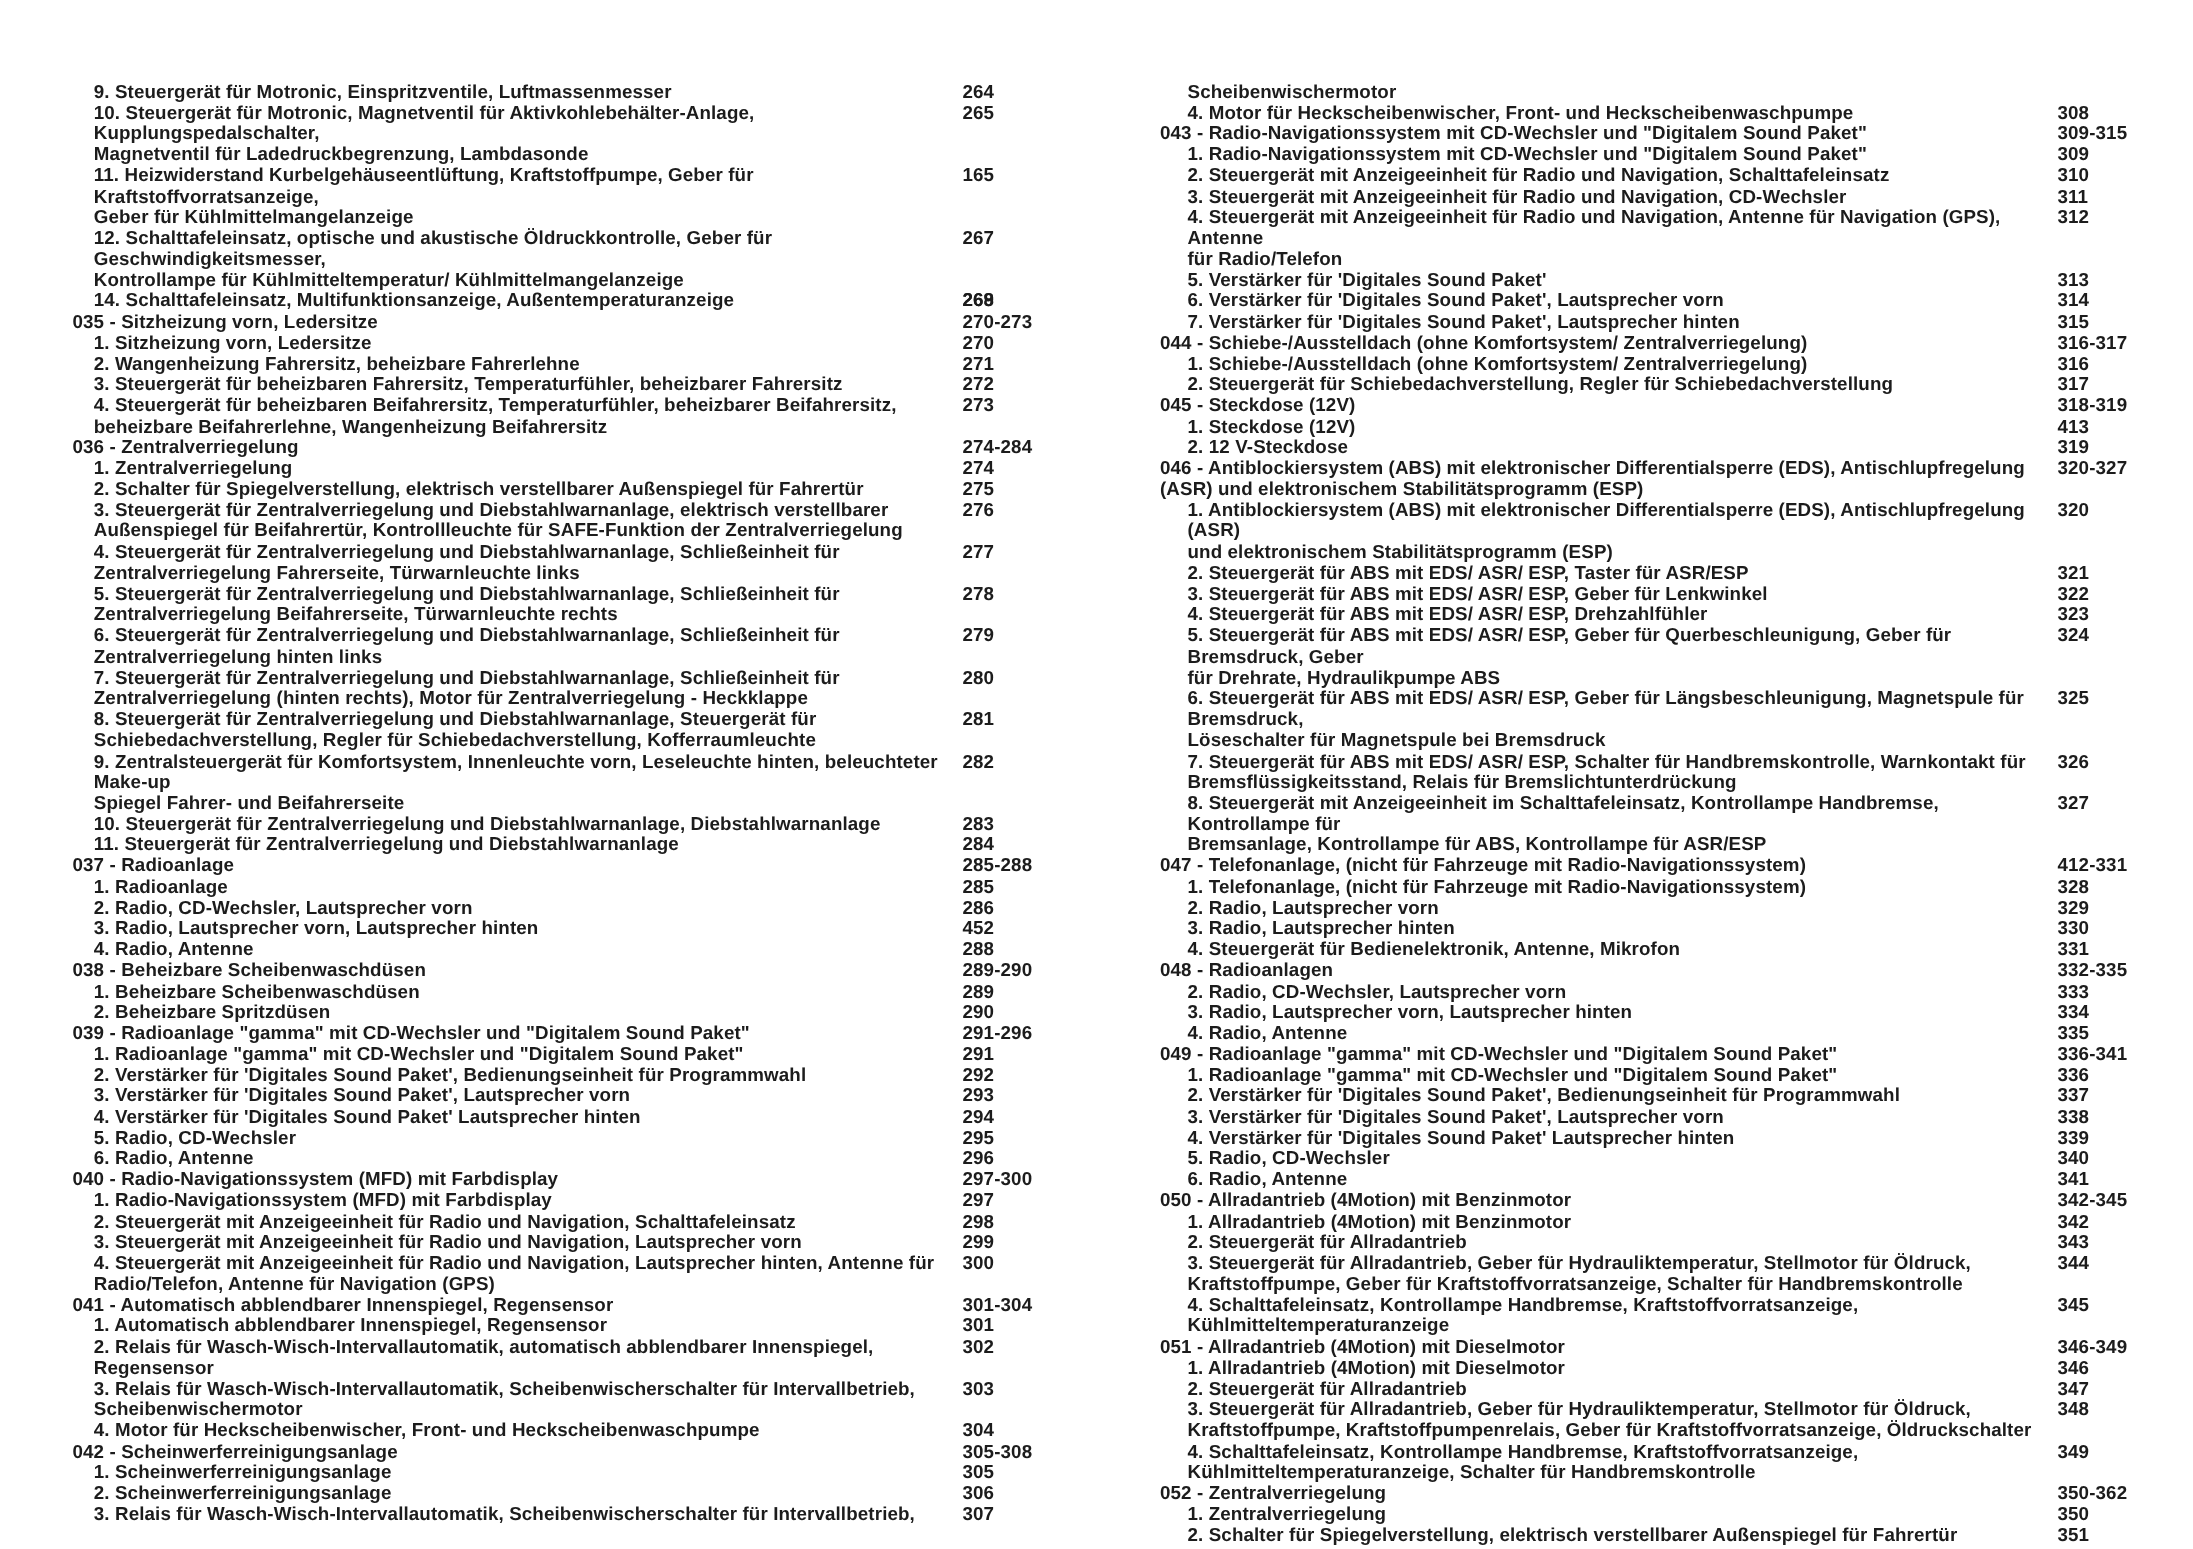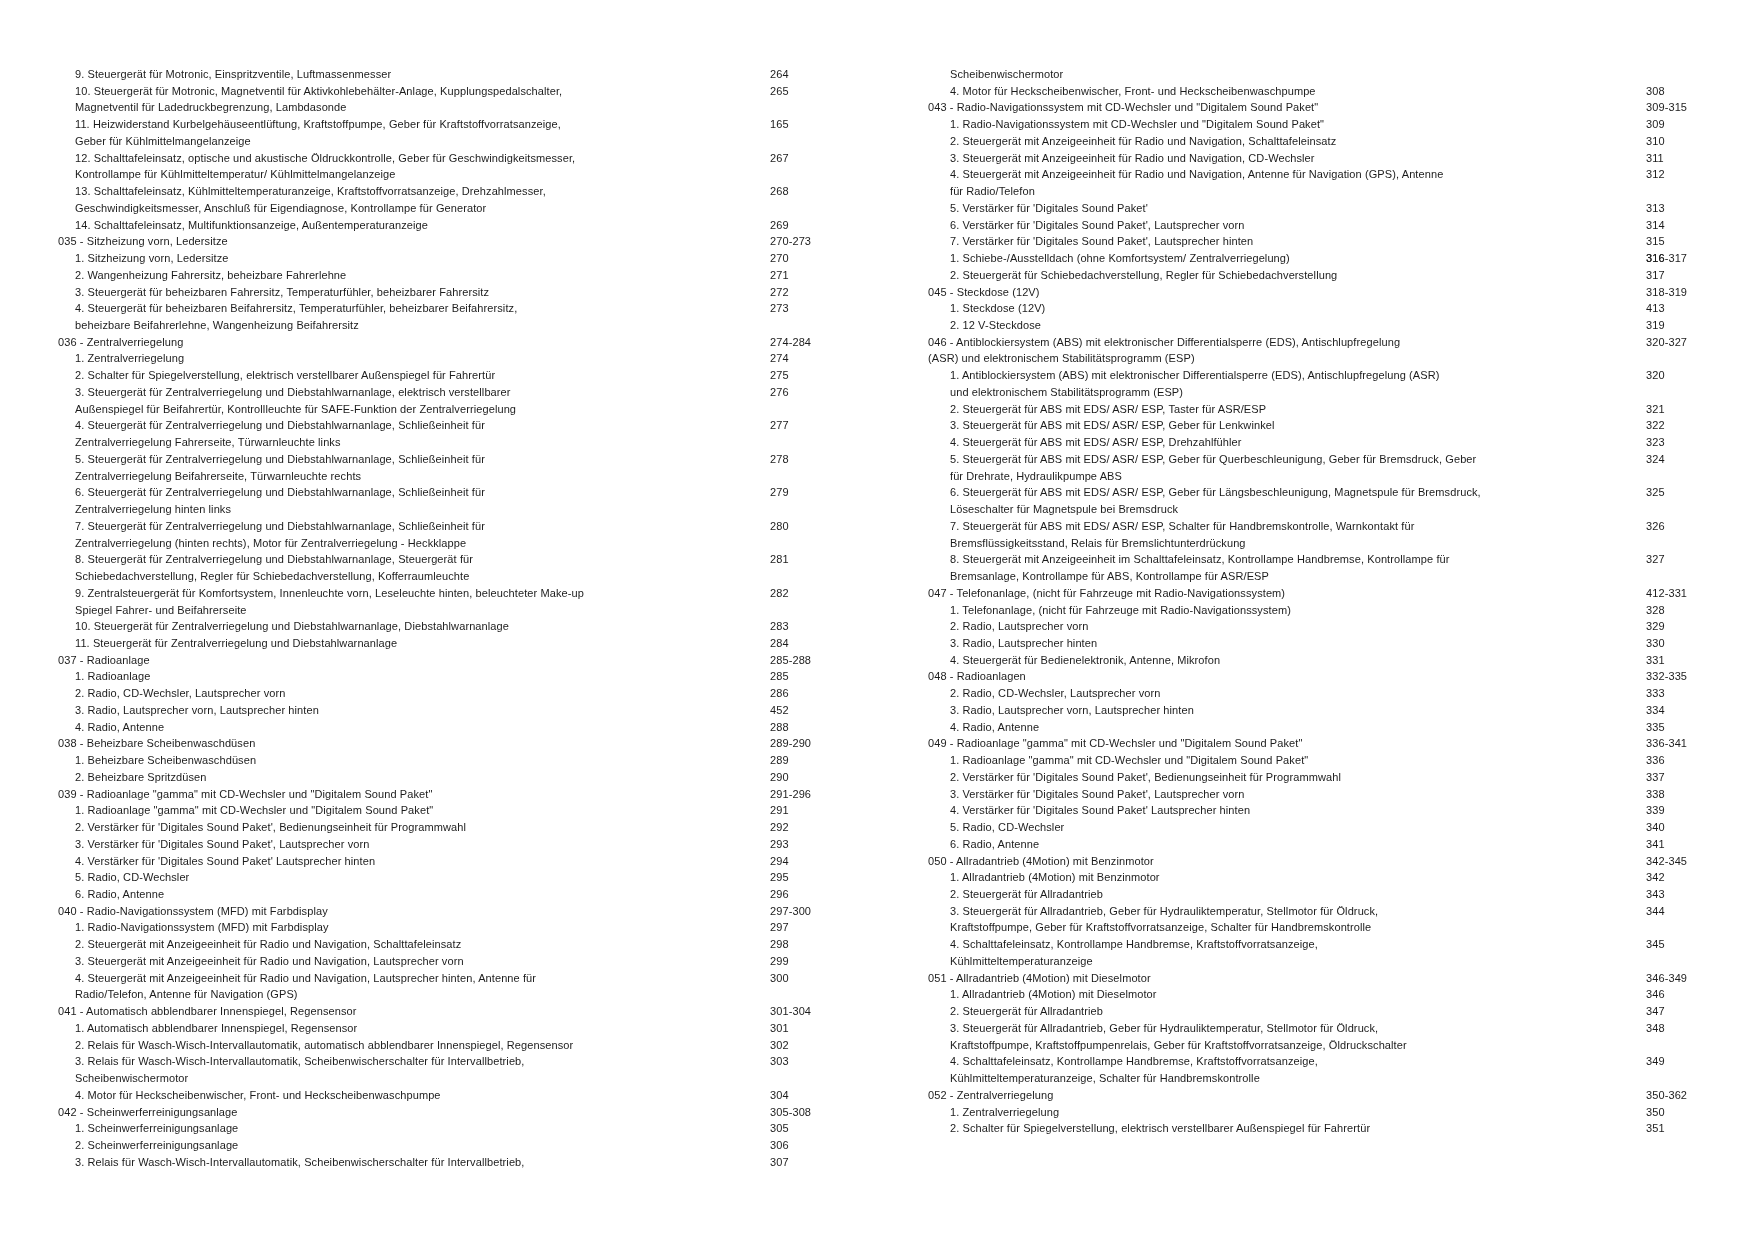--- a/index.html
+++ b/index.html
@@ -16,24 +16,25 @@
   .page {
     position: absolute;
     left: 0; top: 0;
     width: 1754px;
     height: 1239px;
     background: #ffffff;
   }
   .column {
     position: absolute;
     top: 66px;
-    font-size: 11px;
+    font-size: 15px;
     line-height: 16.74px;
     color: #1c1c1c;
     letter-spacing: 0.1px;
+    font-weight: bold;
   }
   .column.left  { left: 58px;  width: 790px; --numx: 712px; --indent: 17px; }
   .column.right { left: 928px; width: 794px; --numx: 718px; --indent: 22px; }
   .row { position: relative; }
   .row .text {
     white-space: pre-line;
     width: calc(var(--numx) - 8px);
   }
   .row.item .text,
   .row.continuation .text {
@@ -65,22 +66,20 @@
     <div class="text">11. Heizwiderstand Kurbelgehäuseentlüftung, Kraftstoffpumpe, Geber für Kraftstoffvorratsanzeige,
 Geber für Kühlmittelmangelanzeige</div>
     <div class="pages">165</div>
   </div>
       <div class="row item">
     <div class="text">12. Schalttafeleinsatz, optische und akustische Öldruckkontrolle, Geber für Geschwindigkeitsmesser,
 Kontrollampe für Kühlmitteltemperatur/ Kühlmittelmangelanzeige</div>
     <div class="pages">267</div>
   </div>
       <div class="row item">
-    <div class="text">13. Schalttafeleinsatz, Kühlmitteltemperaturanzeige, Kraftstoffvorratsanzeige, Drehzahlmesser,
-Geschwindigkeitsmesser, Anschluß für Eigendiagnose, Kontrollampe für Generator</div>
     <div class="pages">268</div>
   </div>
       <div class="row item">
     <div class="text">14. Schalttafeleinsatz, Multifunktionsanzeige, Außentemperaturanzeige</div>
     <div class="pages">269</div>
   </div>
       <div class="row section">
     <div class="text">035 - Sitzheizung vorn, Ledersitze</div>
     <div class="pages">270-273</div>
   </div>
@@ -311,20 +310,21 @@
   </div>
       <div class="row item">
     <div class="text">6. Verstärker für 'Digitales Sound Paket', Lautsprecher vorn</div>
     <div class="pages">314</div>
   </div>
       <div class="row item">
     <div class="text">7. Verstärker für 'Digitales Sound Paket', Lautsprecher hinten</div>
     <div class="pages">315</div>
   </div>
       <div class="row section">
+    <div class="text">044 - Schiebe-/Ausstelldach (ohne Komfortsystem/ Zentralverriegelung)</div>
     <div class="pages">316-317</div>
   </div>
       <div class="row item">
     <div class="text">1. Schiebe-/Ausstelldach (ohne Komfortsystem/ Zentralverriegelung)</div>
     <div class="pages">316</div>
   </div>
       <div class="row item">
     <div class="text">2. Steuergerät für Schiebedachverstellung, Regler für Schiebedachverstellung</div>
     <div class="pages">317</div>
   </div>

